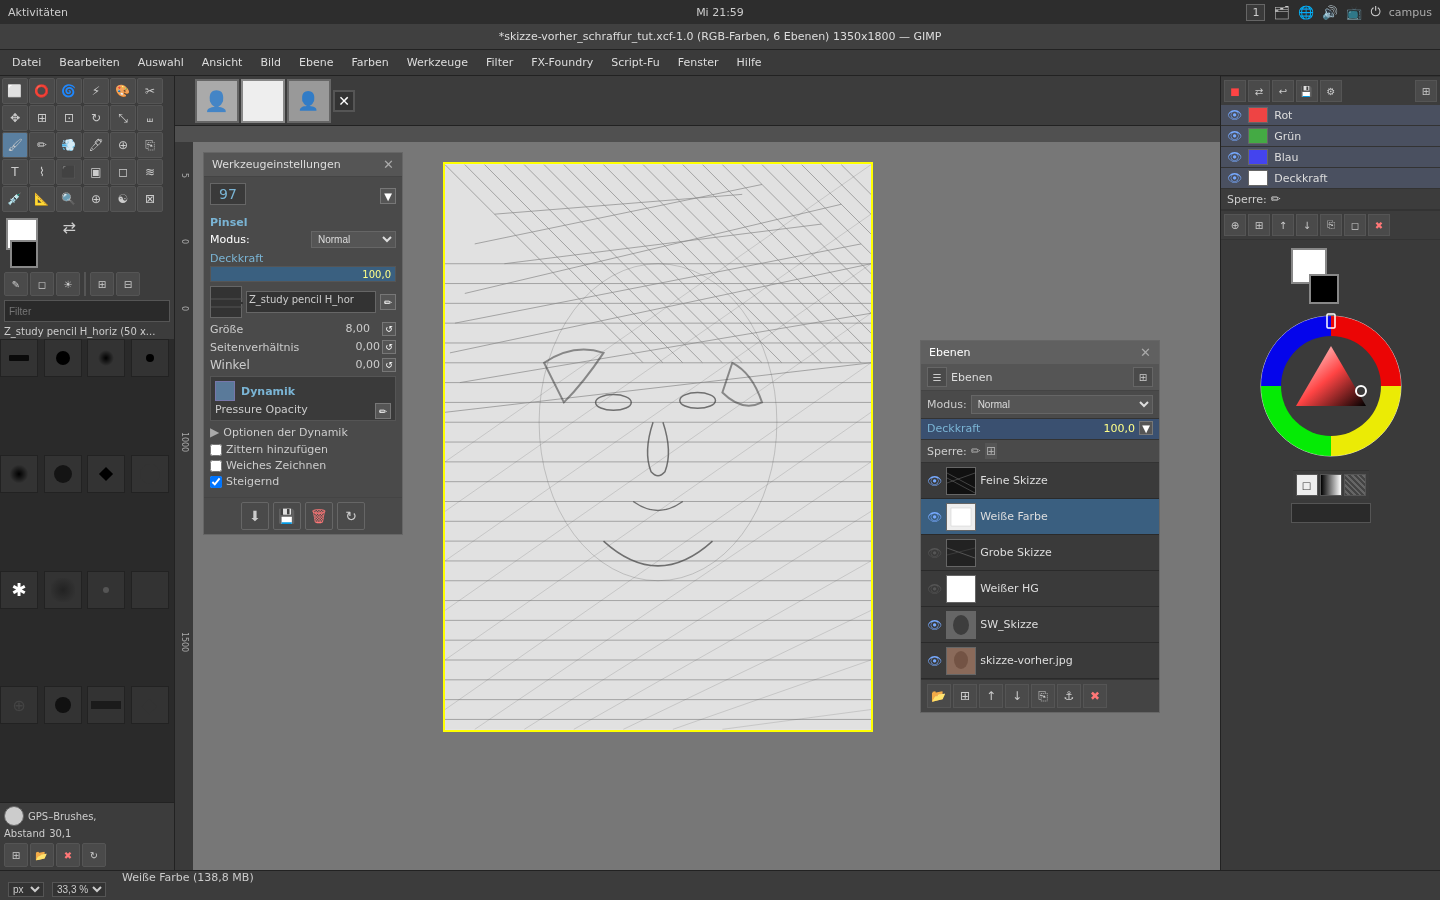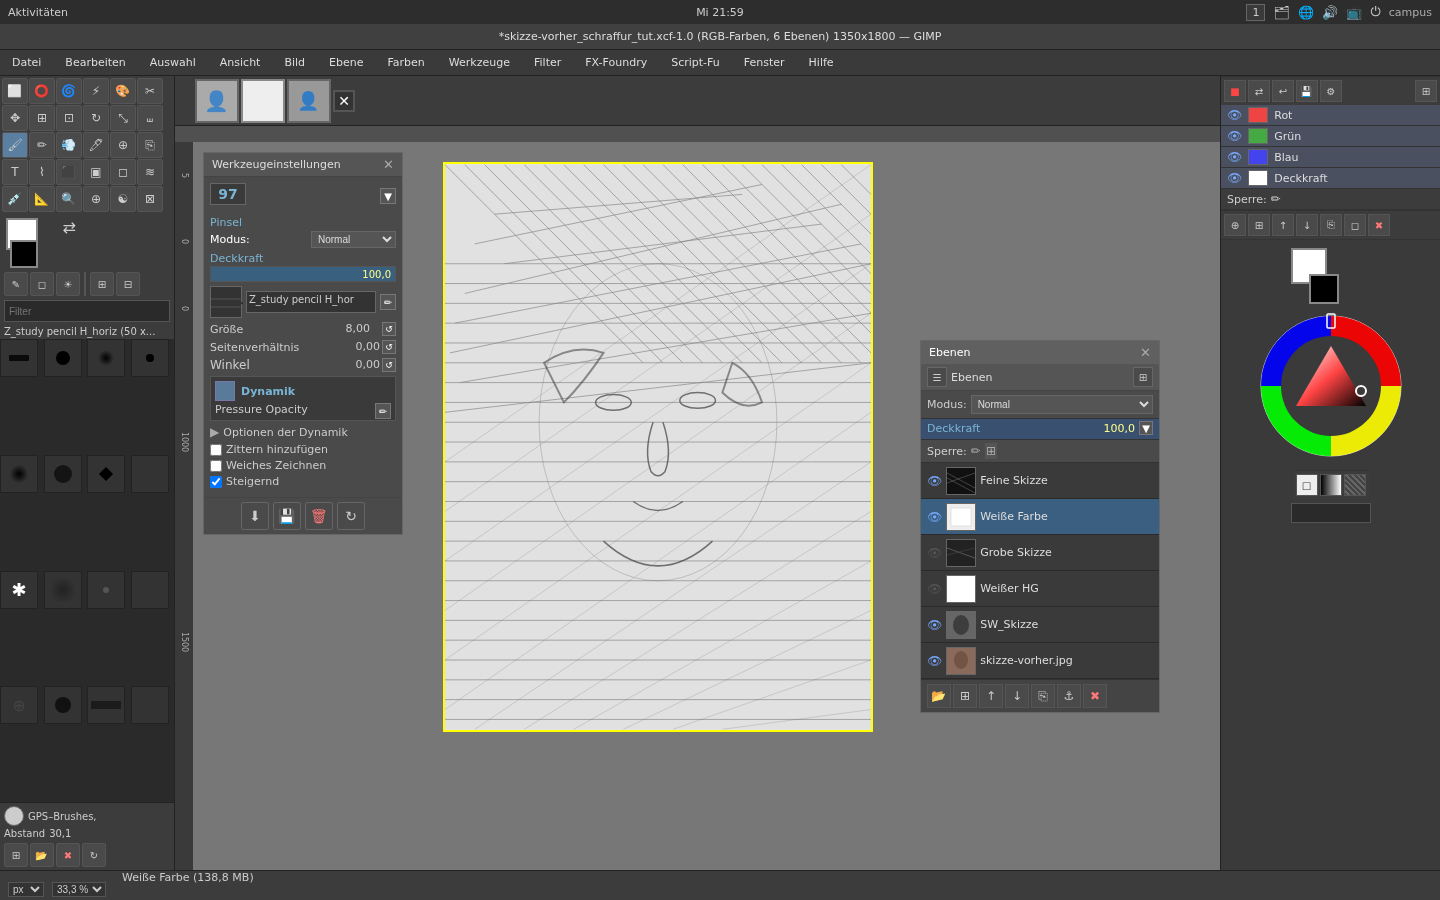--- a/index.html
+++ b/index.html
@@ -19,21 +19,21 @@
     .title-bar {
       width: 100%; height: 26px; background: #404040;
       display: flex; align-items: center; justify-content: center;
       font-size: 11px; color: #ddd; border-bottom: 1px solid #222;
     }
 
     
     .menu-bar {
       width: 100%; height: 26px; background: #3a3a3a;
       display: flex; align-items: center; padding: 0 4px;
-      gap: 8px; border-bottom: 1px solid #222;
+      gap: 2px; border-bottom: 1px solid #222;
     }
     .menu-item {
       padding: 3px 8px; cursor: pointer; border-radius: 3px;
       color: #ddd; font-size: 11px;
     }
 
     
     .main-layout {
       display: flex; width: 100%; height: calc(900px - 76px - 30px);
     }
@@ -145,21 +145,21 @@
     .panel-close {
       cursor: pointer; font-size: 13px; color: #aaa;
     }
     .panel-body { padding: 6px; }
     .tool-icon-large {
       width: 36px; height: 22px; background: #3a3a3a; border: 1px solid #666;
       display: flex; align-items: center; justify-content: center;
       margin-bottom: 4px; font-size: 10px; color: #aaa;
     }
     .section-label {
-      color: #7ab4d4; font-size: 11px; font-weight: normal; margin: 7px 0 2px 0;
+      color: #7ab4d4; font-size: 11px; font-weight: bold; margin: 7px 0 2px 0;
     }
     .row-label-value {
       display: flex; align-items: center; justify-content: space-between;
       margin-bottom: 4px;
     }
     .row-select {
       background: #555; border: 1px solid #666; color: #ddd; font-size: 10px;
       padding: 1px 2px;
     }
     .progress-bar-container {
@@ -652,21 +652,21 @@
       </div>
 
       <div class="tool-settings">
         <div class="panel-header">
           <span>Werkzeugeinstellungen</span>
           <span class="panel-close">✕</span>
         </div>
         <div class="panel-body">
 
           <div style="display:flex;align-items:center;justify-content:space-between;margin-bottom:4px;">
-            <div class="tool-icon-large" style="font-size:14px;color:#7ab4d4;font-weight:bold;">97</div>
+            <div class="tool-icon-large" style="font-size:14px;color:#7ab4d4;font-weight:normal;">97</div>
             <div style="width:16px;height:16px;background:#555;border:1px solid #777;cursor:pointer;display:flex;align-items:center;justify-content:center;font-size:10px;">▼</div>
           </div>
 
           <div class="section-label">Pinsel</div>
 
           <div class="row-label-value">
             <span>Modus:</span>
             <select class="row-select">
               <option>Normal</option>
               <option>Multiplizieren</option>

